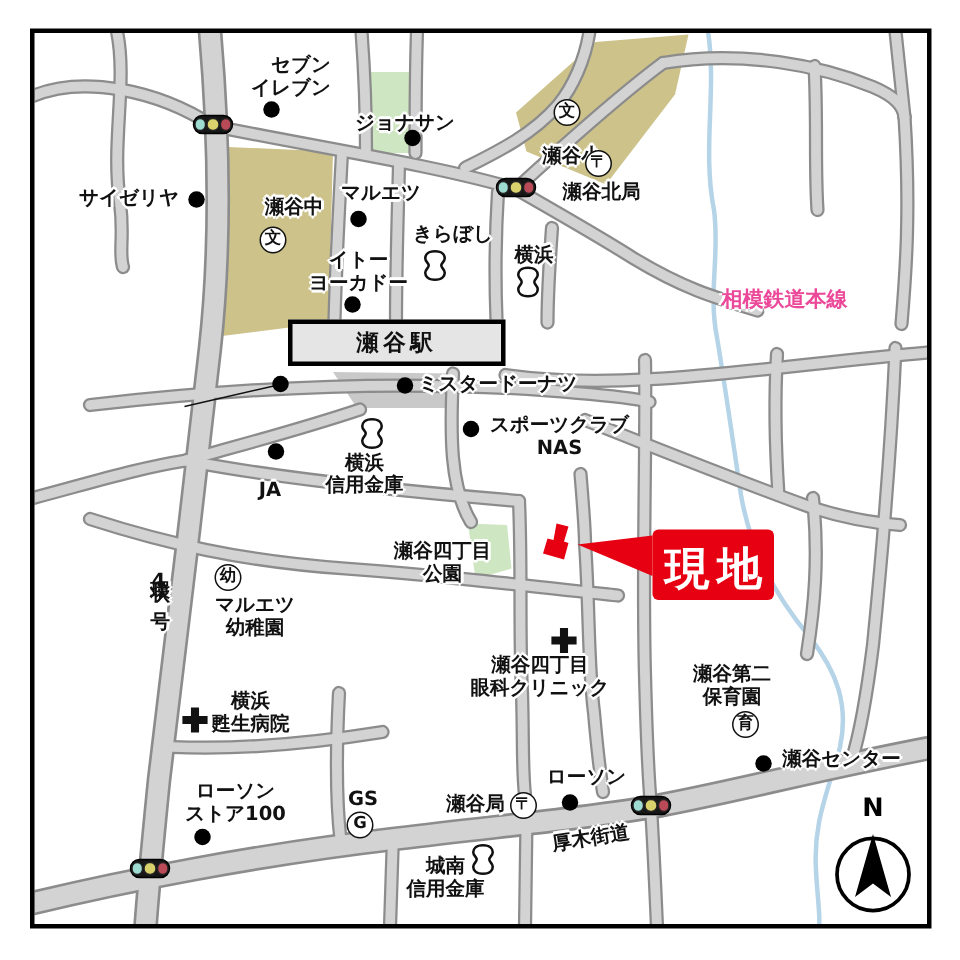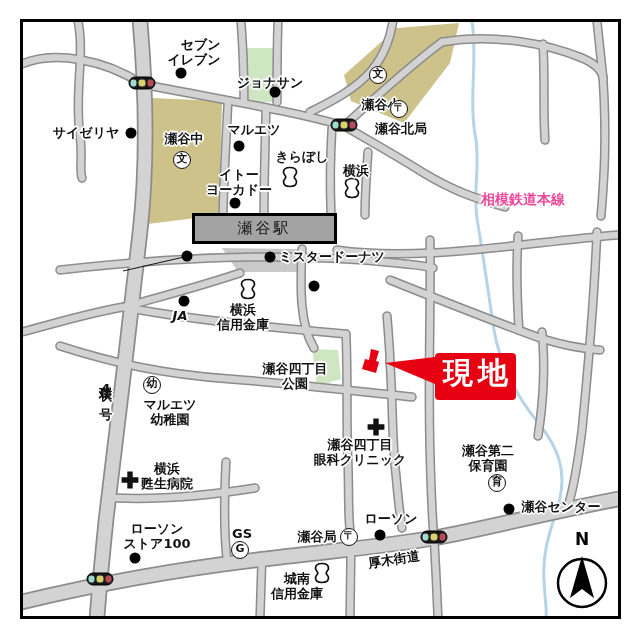--- a/index.html
+++ b/index.html
@@ -15,28 +15,28 @@
           text-shadow:2px 0 0 #fff,-2px 0 0 #fff,0 2px 0 #fff,0 -2px 0 #fff,
                       1px 1px 0 #fff,-1px -1px 0 #fff,1px -1px 0 #fff,-1px 1px 0 #fff;}
   .plabel.vertical{writing-mode:vertical-rl;text-orientation:upright;letter-spacing:2px;}
   .mk{position:absolute;transform:translate(-50%,-50%);display:block;}
   .mk-dot{width:11px;height:11px;background:#000;border-radius:50%;}
   .mk-circle{width:18px;height:18px;box-sizing:border-box;border:1.8px solid #111;border-radius:50%;
              background:#fff;font-weight:bold;font-size:11px;line-height:14px;text-align:center;color:#111;}
   .mk-signal{width:27px;height:13px;box-sizing:border-box;background:#161616;border:1px solid #000;
              border-radius:7px;display:flex;align-items:center;justify-content:space-evenly;}
   .mk-signal i{width:8.5px;height:8.5px;border-radius:50%;display:block;border:1px solid #222;box-sizing:border-box;}
-  #station{position:absolute;left:192px;top:213px;width:145px;height:31px;background:#a3a3a3;
+  #station{position:absolute;left:192px;top:213px;width:145px;height:31px;background:#e5e5e5;
            border:3px solid #000;box-sizing:border-box;display:flex;align-items:center;justify-content:center;
-           font-weight:normal;font-size:15px;letter-spacing:3px;color:#111;}
+           font-weight:bold;font-size:15px;letter-spacing:3px;color:#111;}
   #railway-label{position:absolute;left:523px;top:200px;transform:translate(-50%,-50%);
            font-weight:bold;font-size:14px;color:#ec4899;white-space:nowrap;
            text-shadow:2px 0 0 #fff,-2px 0 0 #fff,0 2px 0 #fff,0 -2px 0 #fff;}
   #site-box{position:absolute;left:435px;top:353px;width:81px;height:47px;background:var(--site-red);
-           border-radius:4px;display:flex;align-items:flex-start;justify-content:center;
+           border-radius:4px;display:flex;align-items:flex-end;justify-content:center;
            color:#fff;font-weight:bold;font-size:30px;letter-spacing:5px;text-indent:5px;}
   #compass{position:absolute;left:556px;top:531px;width:52px;height:80px;}
   #compass-n{position:absolute;left:26px;top:8px;transform:translate(-50%,-50%);
            font-weight:bold;font-size:17px;color:#000;}
 </style>
 </head>
 <body>
 
 <div id="stage">
 
@@ -131,21 +131,21 @@
       </svg>
     </div>
   <span class="mk mk-dot" style="left:181px;top:73px;"></span>
       <div class="plabel" style="left: 194px; top: 52px; text-align: right;">セブン
 イレブン</div>
       <span class="mk mk-dot" style="left:275px;top:92px;"></span>
       <div class="plabel" style="left: 270px; top: 83px;">ジョナサン</div>
       <span class="mk mk-dot" style="left:131px;top:133px;"></span>
       <div class="plabel" style="left: 86px; top: 133px;">サイゼリヤ</div>
       <span class="mk mk-circle" style="left:182px;top:160px;">文</span>
-      <div class="plabel" style="left: 184px; top: 139px;">瀬谷中</div>
+      <div class="plabel" style="left: 196px; top: 139px;">瀬谷中</div>
       <span class="mk mk-dot" style="left:239px;top:146px;"></span>
       <div class="plabel" style="left: 254px; top: 130px;">マルエツ</div>
       <span class="mk mk-circle" style="left:378px;top:75px;">文</span>
       <div class="plabel" style="left: 381px; top: 57px; margin-top: 48px;">瀬谷小</div>
       <span class="mk mk-circle" style="left:399px;top:109px;">〒</span>
       <div class="plabel" style="left: 401px; top: 129px;">瀬谷北局</div>
       <svg class="mk" style="left:290px;top:177px;" width="17" height="23" viewBox="-8.5 -11.5 17 23">
         <path d="M0,-9.5 C5,-9.5 6.5,-6.8 6.5,-4.8 C6.5,-2.6 4.2,-1.7 4.2,0 C4.2,1.7 6.5,2.6 6.5,4.8 C6.5,6.8 5,9.5 0,9.5 C-5,9.5 -6.5,6.8 -6.5,4.8 C-6.5,2.6 -4.2,1.7 -4.2,0 C-4.2,-1.7 -6.5,-2.6 -6.5,-4.8 C-6.5,-6.8 -5,-9.5 0,-9.5 Z" fill="#fff" stroke="#111" stroke-width="1.7"></path>
       </svg>
       <div class="plabel" style="left: 302px; top: 157px;">きらぼし</div>
@@ -153,22 +153,24 @@
         <path d="M0,-9.5 C5,-9.5 6.5,-6.8 6.5,-4.8 C6.5,-2.6 4.2,-1.7 4.2,0 C4.2,1.7 6.5,2.6 6.5,4.8 C6.5,6.8 5,9.5 0,9.5 C-5,9.5 -6.5,6.8 -6.5,4.8 C-6.5,2.6 -4.2,1.7 -4.2,0 C-4.2,-1.7 -6.5,-2.6 -6.5,-4.8 C-6.5,-6.8 -5,-9.5 0,-9.5 Z" fill="#fff" stroke="#111" stroke-width="1.7"></path>
       </svg>
       <div class="plabel" style="left: 356px; top: 171px;">横浜</div>
       <span class="mk mk-dot" style="left:235px;top:203px;"></span>
       <div class="plabel" style="left: 239px; top: 182px;">イトー
 ヨーカドー</div>
       <span class="mk mk-dot" style="left:187px;top:256px;"></span>
       <span class="mk mk-dot" style="left:270px;top:257px;"></span>
       <div class="plabel" style="left: 332px; top: 257px;">ミスタードーナツ</div>
       <span class="mk mk-dot" style="left:314px;top:286px;"></span>
+      <div class="plabel" style="left: 373px; top: 292px;">スポーツクラブ
+NAS</div>
       <span class="mk mk-dot" style="left:184px;top:301px;"></span>
-      <div class="plabel" style="left: 180px; top: 316px; font-style: italic;">JA</div>
+      <div class="plabel" style="left: 180px; top: 328px;">JA</div>
       <svg class="mk" style="left:248px;top:289px;" width="17" height="23" viewBox="-8.5 -11.5 17 23">
         <path d="M0,-9.5 C5,-9.5 6.5,-6.8 6.5,-4.8 C6.5,-2.6 4.2,-1.7 4.2,0 C4.2,1.7 6.5,2.6 6.5,4.8 C6.5,6.8 5,9.5 0,9.5 C-5,9.5 -6.5,6.8 -6.5,4.8 C-6.5,2.6 -4.2,1.7 -4.2,0 C-4.2,-1.7 -6.5,-2.6 -6.5,-4.8 C-6.5,-6.8 -5,-9.5 0,-9.5 Z" fill="#fff" stroke="#111" stroke-width="1.7"></path>
       </svg>
       <div class="plabel" style="left: 243px; top: 317px;">横浜
 信用金庫</div>
       <div class="plabel" style="left: 295px; top: 376px;">瀬谷四丁目
 公園</div>
       <span class="mk mk-circle" style="left:152px;top:385px;">幼</span>
       <div class="plabel" style="left: 170px; top: 412px;">マルエツ
 幼稚園</div>

